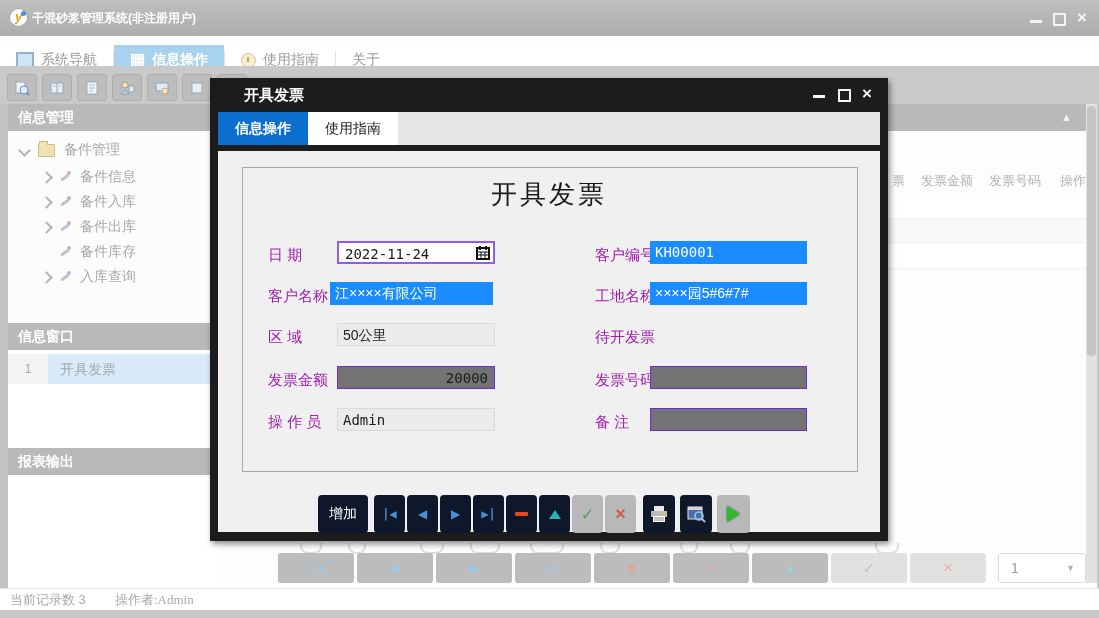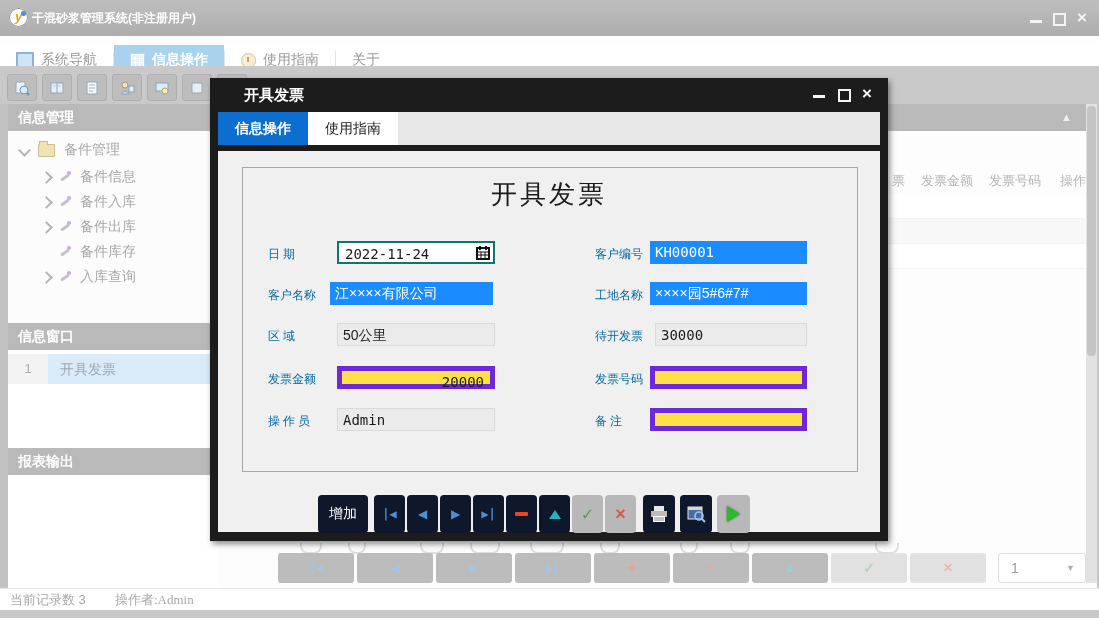--- a/index.html
+++ b/index.html
@@ -87,26 +87,26 @@
   .dialog{left:210px;top:78px;width:678px;height:463px;background:#1c1c1c;box-shadow:2px 3px 6px rgba(0,0,0,.45);}
   .dlg-title{position:absolute;left:34px;top:0;line-height:34px;color:#fff;font-weight:bold;font-size:15px;}
   .dlg-btn{position:absolute;top:9px;width:18px;height:16px;cursor:pointer;}
   .dlg-tabs{position:absolute;left:8px;top:34px;width:662px;height:33px;background:#e6e6e6;display:flex;}
   .dtab{height:33px;line-height:33px;padding:0 17px;font-size:14px;cursor:pointer;}
   .dtab.active{background:#0c6fd0;color:#fff;font-weight:bold;}
   .dtab.idle{background:#fff;color:#1a1a1a;}
   .dlg-form{position:absolute;left:8px;top:73px;width:662px;height:381px;background:#f0f0f0;}
   .fpanel{position:absolute;left:24px;top:16px;width:614px;height:303px;border:1px solid #a8a8a8;}
   .ftitle{position:absolute;left:0;top:26px;width:662px;text-align:center;font-size:26px;color:#1a1a1a;letter-spacing:3px;}
-  .flabel{position:absolute;height:23px;line-height:23px;font-size:12px;color:#0369a1;font-family:Liberation Serif, serif;}
+  .flabel{position:absolute;height:23px;line-height:23px;font-size:15px;color:#a21caf;}
   .ffield{position:absolute;height:23px;line-height:23px;font-size:14px;box-sizing:border-box;}
-  .f-date{background:#fff;border:2px solid #0f766e;padding-left:6px;color:#1a1a1a;}
+  .f-date{background:#fff;border:2px solid #8b5cf6;padding-left:6px;color:#1a1a1a;}
   .f-blue{background:#1a8cff;color:#fff;padding-left:5px;}
   .f-ro{background:#ebebeb;border:1px solid #dadada;padding-left:5px;color:#1a1a1a;}
-  .f-wh{background:#fde047;border:5px solid #6d28d9;color:#1a1a1a;}
+  .f-wh{background:#737373;border:1px solid #6d28d9;color:#1a1a1a;}
   .cal{position:absolute;right:3px;top:3px;}
   .dbtn{position:absolute;top:344px;height:38px;background:#0f172a;border-radius:4px;
         display:flex;align-items:center;justify-content:center;cursor:pointer;}
   .dbtn.gray{background:#b8b8b8;}
   .arrow-g{color:#4a90d9;font-size:12px;font-weight:bold;}
   .minus-bar{width:13px;height:4px;background:#e8481c;border-radius:1px;}
   .tri-up{width:0;height:0;border-left:6px solid transparent;border-right:6px solid transparent;border-bottom:9px solid #28b2ba;}
   .play-tri{width:0;height:0;border-top:8px solid transparent;border-bottom:8px solid transparent;border-left:13px solid #2fb82f;filter:drop-shadow(0 0 1px #1a7a1a);}
 </style>
 </head>
@@ -360,21 +360,20 @@
       <div class="ffield f-blue mono" style="left:432px;top:90px;width:157px;">KH00001</div>
 
       <div class="flabel" style="left:50px;top:133px;">客户名称</div>
       <div class="ffield f-blue" style="left:112px;top:131px;width:163px;">江××××有限公司</div>
       <div class="flabel" style="left:377px;top:133px;">工地名称</div>
       <div class="ffield f-blue" style="left:432px;top:131px;width:157px;">××××园5#6#7#</div>
 
       <div class="flabel" style="left:50px;top:174px;">区 域</div>
       <div class="ffield f-ro" style="left:119px;top:172px;width:158px;">50公里</div>
       <div class="flabel" style="left:377px;top:174px;">待开发票</div>
-      <div class="ffield f-ro mono" style="left:437px;top:172px;width:152px;">30000</div>
 
       <div class="flabel" style="left:50px;top:217px;">发票金额</div>
       <div class="ffield f-wh mono" style="left:119px;top:215px;width:158px;text-align:right;padding-right:6px;">20000</div>
       <div class="flabel" style="left:377px;top:217px;">发票号码</div>
       <div class="ffield f-wh mono" style="left:432px;top:215px;width:157px;"></div>
 
       <div class="flabel" style="left:50px;top:259px;">操 作 员</div>
       <div class="ffield f-ro mono" style="left:119px;top:257px;width:158px;">Admin</div>
       <div class="flabel" style="left:377px;top:259px;">备 注</div>
       <div class="ffield f-wh" style="left:432px;top:257px;width:157px;"></div>

